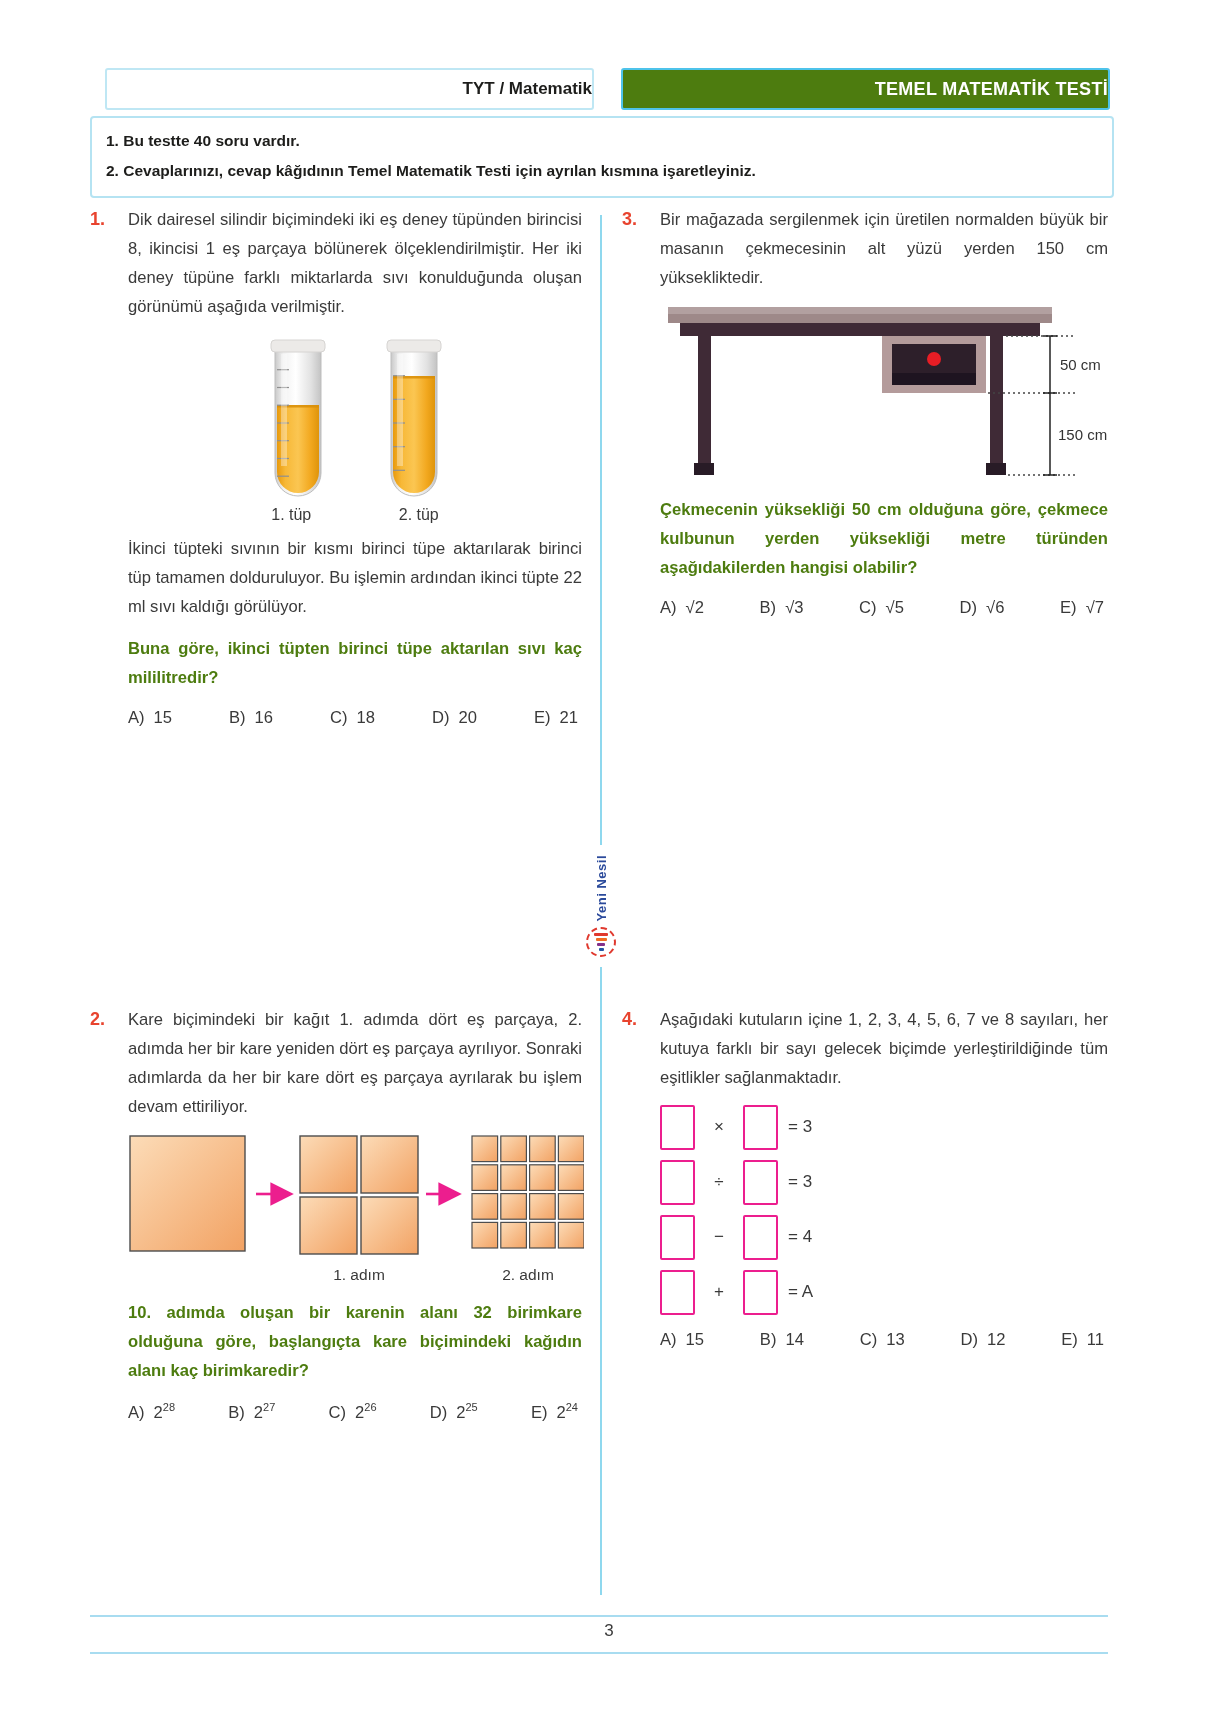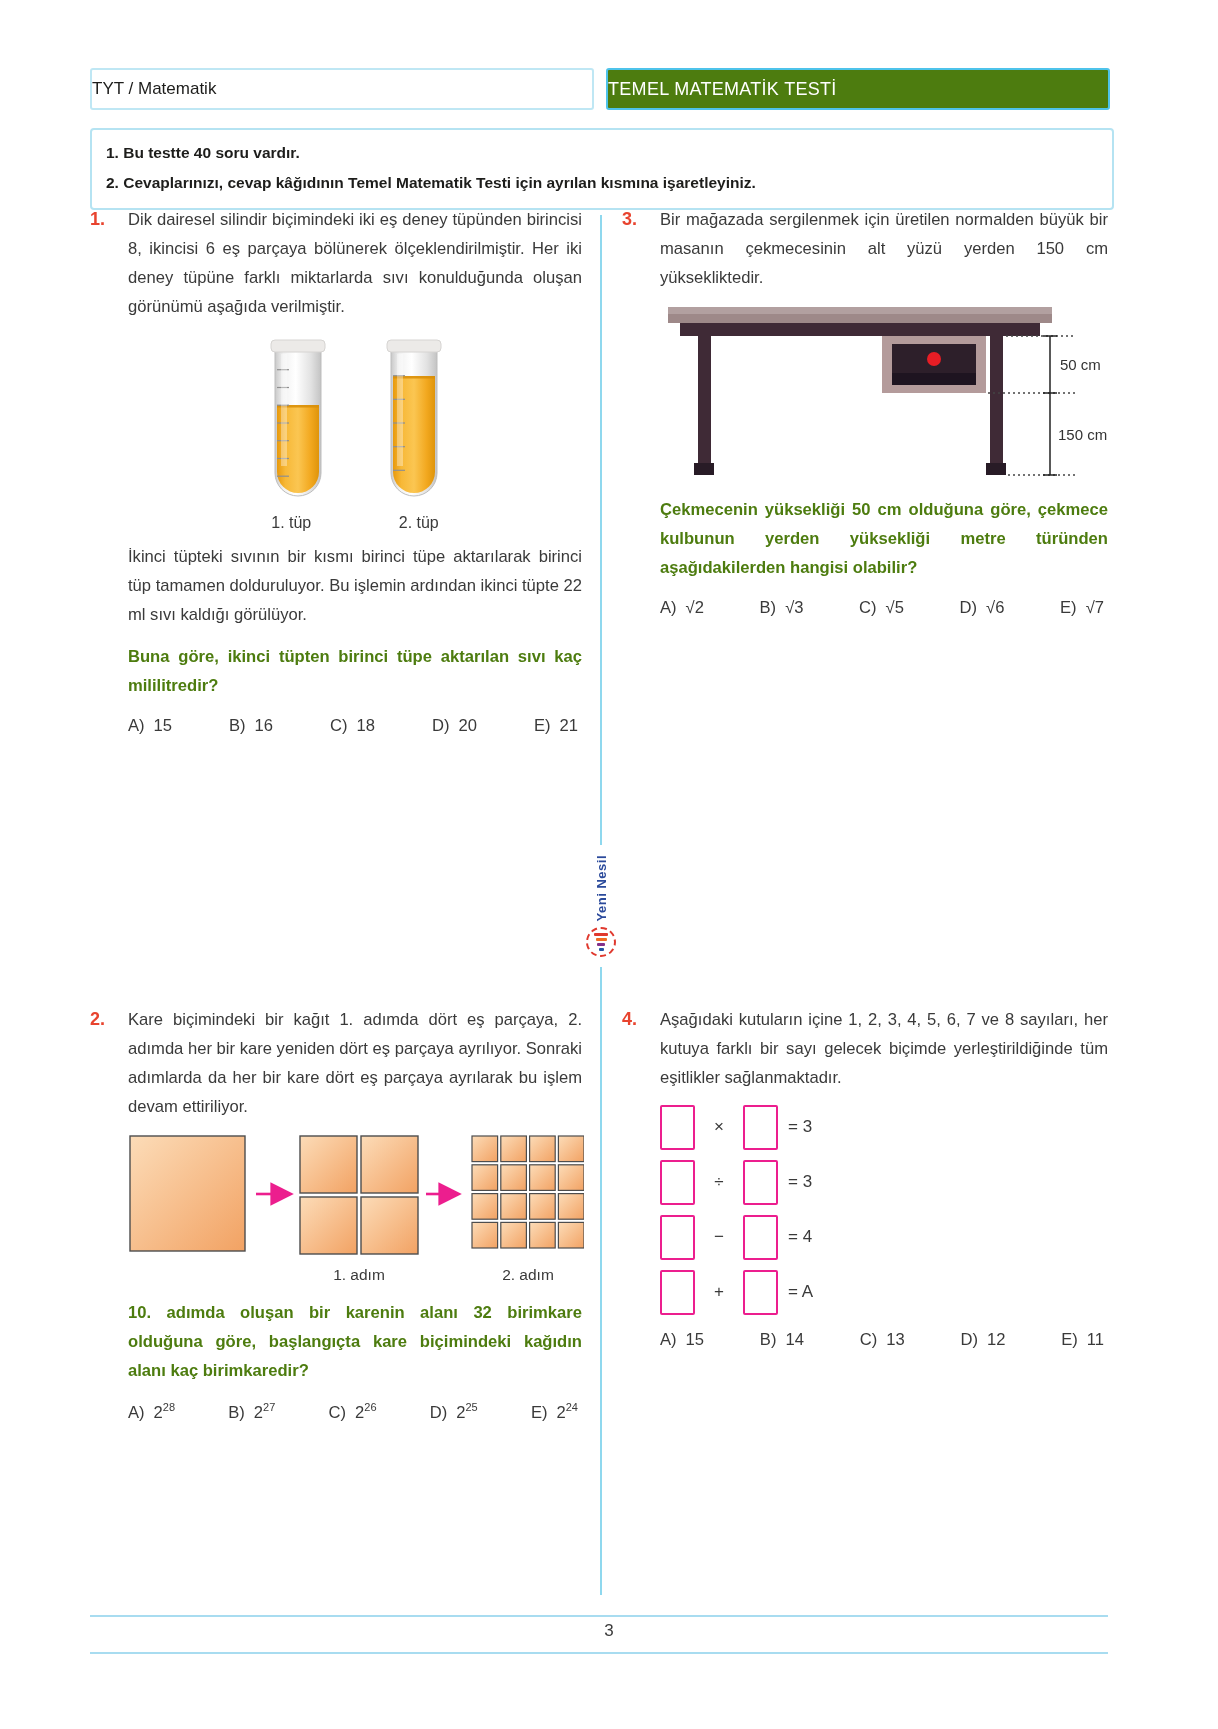--- a/index.html
+++ b/index.html
@@ -4,24 +4,24 @@
 <style>
   html,body{margin:0;padding:0;}
   body{
     width:1218px;height:1729px;position:relative;background:#ffffff;
     font-family:"Liberation Sans","DejaVu Sans",sans-serif;color:#3a3a3a;
     -webkit-font-smoothing:antialiased;
   }
   
   .header-row{position:absolute;left:90px;top:68px;width:1020px;display:flex;gap:12px;}
   .hbox{flex:1;height:38px;border:2px solid #bfe7f4;border-radius:3px;background:#fff;
-        display:flex;align-items:center;justify-content:flex-start;
-        font-weight:normal;font-size:17px;color:#1d1d1b;}
+        display:flex;align-items:center;justify-content:flex-end;
+        font-weight:bold;font-size:17px;color:#1d1d1b;margin-left:15px;}
   .hbox.center{background:#4d7c0f;border-color:#4ec3ea;color:#ffffff;font-size:18px;letter-spacing:.3px;}
-  .instructions{position:absolute;left:90px;top:128px;width:992px;border:2px solid #b5e3f2;
+  .instructions{position:absolute;left:90px;top:116px;width:992px;border:2px solid #b5e3f2;
         border-radius:4px;padding:8px 14px 10px 14px;font-weight:bold;font-size:15.5px;
         color:#1d1d1b;line-height:30px;background:#fff;}
   
   .divider{position:absolute;left:600px;top:215px;width:2px;height:1380px;background:#8fd8ee;}
   .logo{position:absolute;left:576px;top:845px;width:50px;height:122px;background:#fff;
         display:flex;flex-direction:column;align-items:center;justify-content:center;gap:6px;}
   .logo-text{writing-mode:vertical-rl;transform:rotate(180deg);font-weight:bold;font-size:13px;
         color:#2b4a9b;letter-spacing:.5px;}
   .logo-icon{width:26px;height:26px;border:2px dashed #e0392e;border-radius:50%;
         display:flex;flex-direction:column;align-items:center;justify-content:center;gap:2px;flex:none;}
@@ -41,21 +41,21 @@
   .qtext{font-size:16.6px;line-height:29px;text-align:justify;margin:0 0 13px 0;color:#3a3a3a;}
   .qstem{font-size:16.6px;line-height:29px;text-align:justify;margin:4px 0 13px 0;
          font-weight:bold;color:#4d7c0f;}
   .options{display:flex;justify-content:space-between;font-size:16.6px;color:#3a3a3a;
          margin-top:16px;padding-right:4px;}
   .opt{display:flex;gap:9px;align-items:baseline;}
   .opt sup{font-size:11px;}
   
   .fig{margin:4px 0 12px 0;}
   .fig-tubes{width:235px;margin:2px auto 10px auto;text-align:center;}
-  .tube-labels{display:flex;margin-top:8px;gap:20px;}
+  .tube-labels{display:flex;margin-top:0;gap:20px;}
   .tube-labels span{width:50%;text-align:center;font-size:16px;color:#3a3a3a;}
   .fig-squares svg,.fig-table svg{display:block;}
   
   .eqrow{display:flex;align-items:center;margin-bottom:11px;height:44px;}
   .eqbox{width:31px;height:41px;border:2.5px solid #ec1e8e;border-radius:2px;background:#fff;flex:none;}
   .eqop{width:48px;text-align:center;font-size:17px;color:#3a3a3a;}
   .eqrhs{margin-left:10px;font-size:17px;color:#3a3a3a;}
   
   .footer-line{position:absolute;left:90px;width:1018px;height:0;border-top:2px solid #a8dcf0;}
   .fl1{top:1615px;} .fl2{top:1652px;}
@@ -89,21 +89,21 @@
     <span class="bar bar3"></span>
     <span class="bar bar4"></span>
   </span>
 </div>
 
 <div class="col col-left">
 
   <div class="question">
     <div class="qnum">1.</div>
     <div class="qbody">
-      <p class="qtext">Dik dairesel silindir biçimindeki iki eş deney tüpünden birincisi 8, ikincisi 6 eş parçaya bölünerek ölçeklendirilmiştir. Her iki deney tüpüne farklı miktarlarda sıvı konulduğunda oluşan görünümü aşağıda verilmiştir.</p>
+      <p class="qtext">Dik dairesel silindir biçimindeki iki eş deney tüpünden birincisi 8, ikincisi 1 eş parçaya bölünerek ölçeklendirilmiştir. Her iki deney tüpüne farklı miktarlarda sıvı konulduğunda oluşan görünümü aşağıda verilmiştir.</p>
 
       <div class="fig fig-tubes">
         <svg width="235" height="168" viewBox="0 0 235 168">
           <defs>
             <linearGradient id="glassGrad" x1="0" y1="0" x2="1" y2="0">
               <stop offset="0" stop-color="#c9c9c9"></stop>
                 <stop offset="0.18" stop-color="#f1f1f1"></stop>
               <stop offset="0.45" stop-color="#ffffff"></stop>
                 <stop offset="0.78" stop-color="#e2e2e2"></stop>
               <stop offset="1" stop-color="#c3c3c3"></stop>

